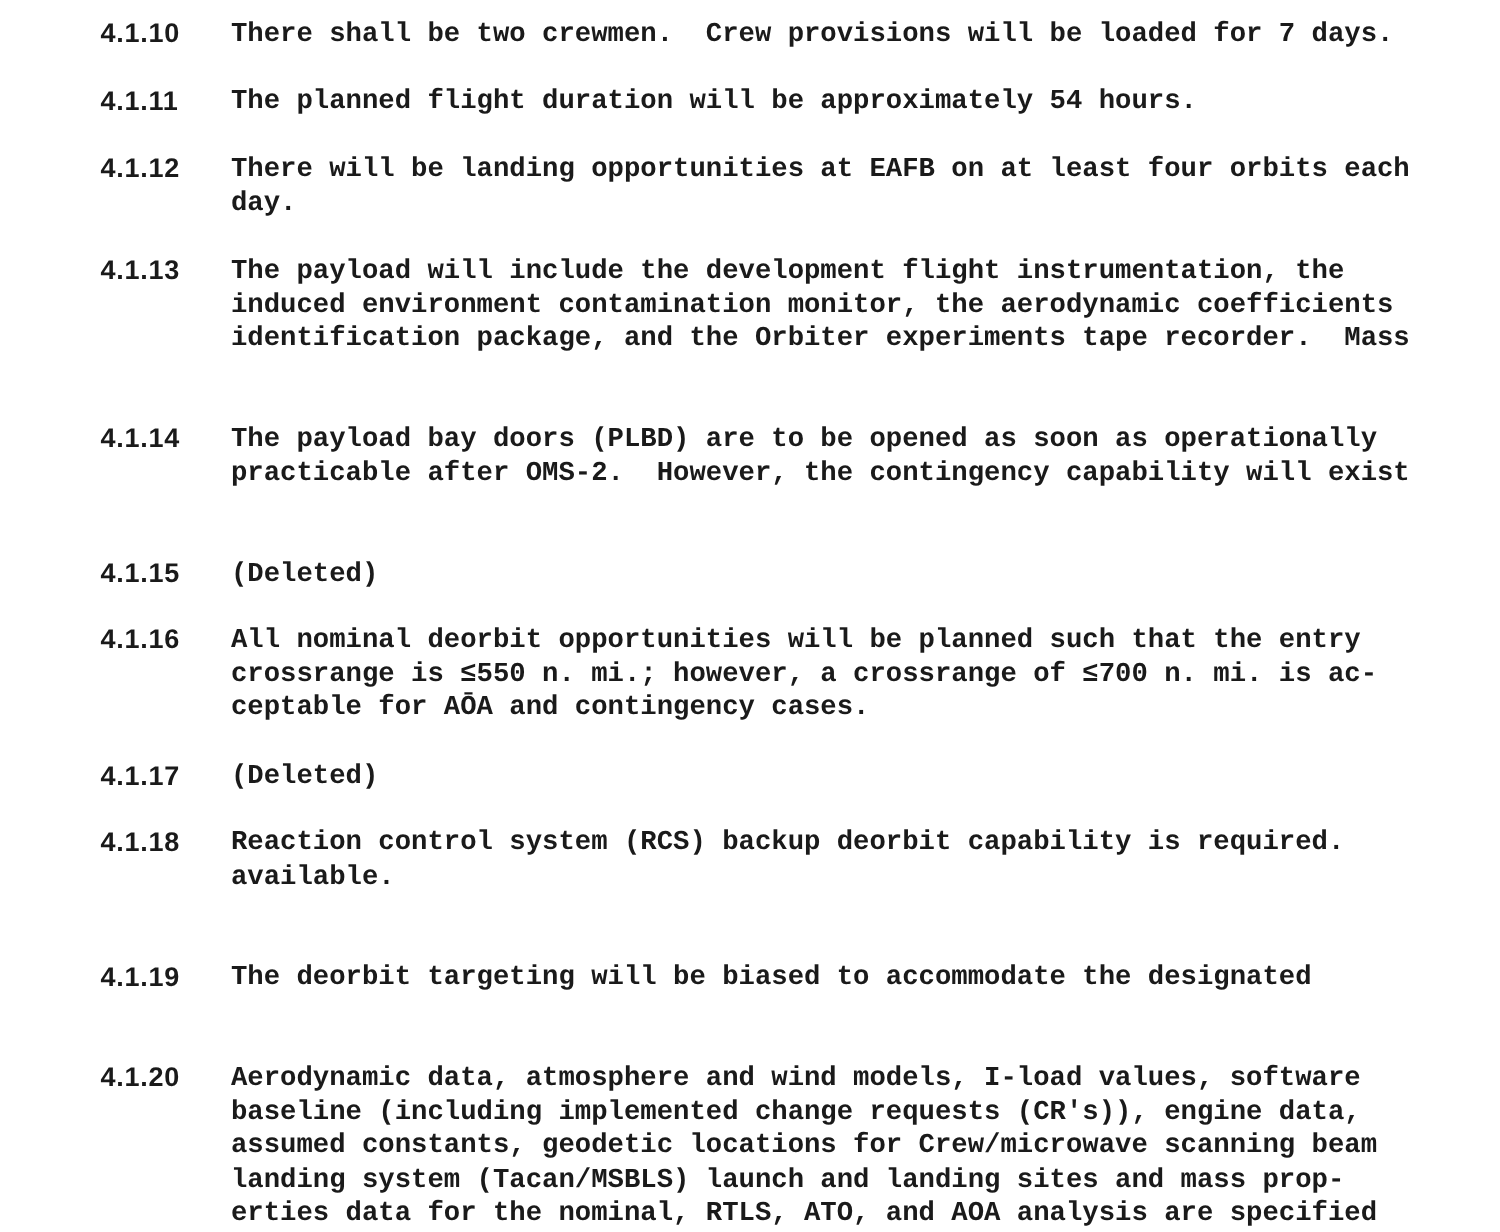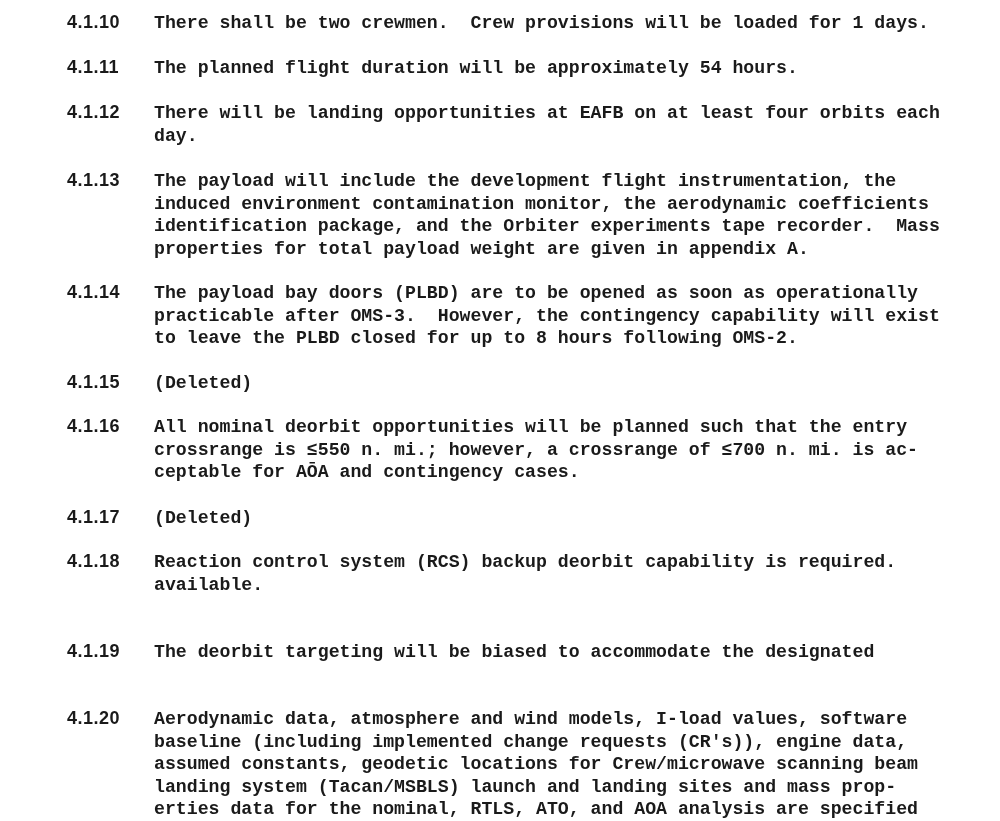--- a/index.html
+++ b/index.html
@@ -15,21 +15,21 @@
   .line { display: block; white-space: pre; height: 22.5px; line-height: 22.5px; }
 </style>
 </head>
 <body>
 
 <div class="page">
 
   <div class="para" style="top:12px">
     <span class="num">4.1.10</span>
     <div class="body-lines">
-      <span class="line">There shall be two crewmen.  Crew provisions will be loaded for 1 days.</span>
+      <span class="line">There shall be two crewmen.  Crew provisions will be loaded for 7 days.</span>
     </div>
   </div>
 
   <div class="para" style="top:57px">
     <span class="num">4.1.11</span>
     <div class="body-lines">
       <span class="line">The planned flight duration will be approximately 54 hours.</span>
     </div>
   </div>
 
@@ -40,30 +40,28 @@
       <span class="line">day.</span>
     </div>
   </div>
 
   <div class="para" style="top:170px">
     <span class="num">4.1.13</span>
     <div class="body-lines">
       <span class="line">The payload will include the development flight instrumentation, the</span>
       <span class="line">induced environment contamination monitor, the aerodynamic coefficients</span>
       <span class="line">identification package, and the Orbiter experiments tape recorder.  Mass</span>
-      <span class="line">properties for total payload weight are given in appendix A.</span>
     </div>
   </div>
 
   <div class="para" style="top:282px">
     <span class="num">4.1.14</span>
     <div class="body-lines">
       <span class="line">The payload bay doors (PLBD) are to be opened as soon as operationally</span>
-      <span class="line">practicable after OMS-3.  However, the contingency capability will exist</span>
-      <span class="line">to leave the PLBD closed for up to 8 hours following OMS-2.</span>
+      <span class="line">practicable after OMS-2.  However, the contingency capability will exist</span>
     </div>
   </div>
 
   <div class="para" style="top:372px">
     <span class="num">4.1.15</span>
     <div class="body-lines">
       <span class="line">(Deleted)</span>
     </div>
   </div>
 

